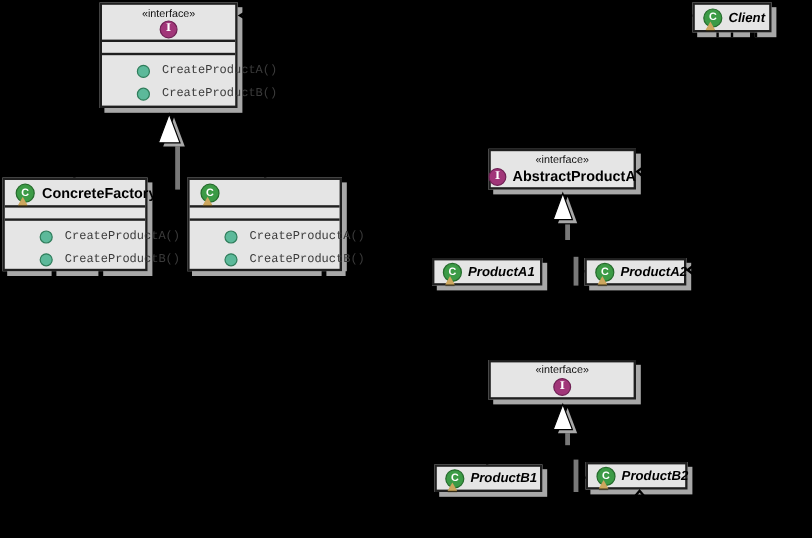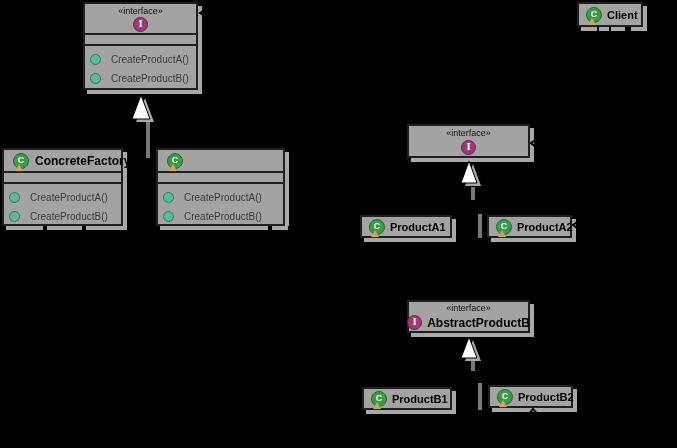--- a/index.html
+++ b/index.html
@@ -1,19 +1,19 @@
 <!DOCTYPE html>
 <html><head>
 <meta charset="utf-8">
 <style>
   html,body{margin:0;padding:0;background:#000;}
   body{font-family:"Liberation Sans",sans-serif;}
   .canvas{position:relative;width:677px;height:448px;background:#000;overflow:hidden;}
 
-  .node{position:absolute;box-sizing:border-box;background:#a3a3a3;border:2px solid #1f1f1f;
+  .node{position:absolute;box-sizing:border-box;background:#e5e5e5;border:2px solid #1f1f1f;
         box-shadow:4px 4px 0 0 #a8a8a8;z-index:2;text-align:right;}
 
   
   #n-af    {left:83px; top:2px;  width:115px;height:88px;}
   #n-client{left:577px;top:2px;  width:66px; height:25px;}
   #n-cf2   {left:2px;  top:148px;width:121px;height:78px;}
   #n-cf1   {left:156px;top:148px;width:129px;height:78px;}
   #n-apa   {left:407px;top:124px;width:123px;height:34px;}
   #n-pa1   {left:360px;top:215px;width:92px; height:23px;}
   #n-pa2   {left:487px;top:215px;width:85px; height:23px;}
@@ -24,27 +24,27 @@
   
   .hdr{box-sizing:border-box;border-bottom:2px solid #1f1f1f;display:flex;flex-direction:column;
        align-items:center;justify-content:center;}
   .hdr-tall{height:31px;}
   .hdr-fact{height:23px;flex-direction:row;justify-content:flex-start;padding-left:9px;gap:6px;}
   .stereo{font-size:9px;line-height:11px;color:#111;}
   .titlerow{display:flex;align-items:center;gap:5px;}
   .cname{font-weight:bold;font-size:12px;color:#000;white-space:nowrap;}
   .sect-empty{box-sizing:border-box;height:11px;border-bottom:2px solid #1f1f1f;}
   .sect-methods{padding-top:4px;}
-  .method{display:flex;align-items:center;gap:10px;height:19px;padding-left:5px;}
+  .method{display:flex;align-items:center;gap:10px;height:19px;padding-left:29px;font-family:Liberation Mono, monospace;}
   .mtext{font-size:10px;color:#3b3b3b;white-space:nowrap;}
   .mdot{width:9px;height:9px;border-radius:50%;background:#5CB99A;border:1px solid #2F7D5B;flex:0 0 auto;}
 
   
   .rownode{display:flex;align-items:center;padding-left:7px;gap:5px;}
-  .rownode .cname{font-size:11px;}
+  .rownode .cname{font-size:11px;font-style:italic;}
 
   
   .ifnode{display:flex;flex-direction:column;align-items:center;justify-content:center;gap:1px;}
 
   
   .icon-iface{position:relative;width:13px;height:13px;border-radius:50%;background:#A13679;
       border:1px solid #6f2154;display:flex;align-items:center;justify-content:center;flex:0 0 auto;}
   .iface-letter{font-family:"DejaVu Serif",serif;font-weight:bold;font-size:9px;color:#fff;line-height:1;}
   .icon-class{position:relative;width:14px;height:14px;border-radius:50%;background:#3C9B46;
       border:1px solid #256b2c;display:flex;align-items:center;justify-content:center;flex:0 0 auto;}
@@ -138,20 +138,21 @@
       </div>
     </div>
   </div>
 
   <div class="node ifnode" id="n-apa">
     <div class="stereo">«interface»</div>
     <div class="titlerow">
       <span class="icon-iface">
           <span class="iface-letter">I</span>
         </span>
+      <span class="cname">AbstractProductA</span>
     </div>
   </div>
 
   <div class="node rownode" id="n-pa1">
     <span class="icon-class">
       <span class="class-letter">C</span>
       <span class="class-badge"></span>
     </span>
     <span class="cname">ProductA1</span>
   </div>
@@ -163,21 +164,20 @@
     </span>
     <span class="cname">ProductA2</span>
   </div>
 
   <div class="node ifnode" id="n-apb">
     <div class="stereo">«interface»</div>
     <div class="titlerow">
       <span class="icon-iface">
           <span class="iface-letter">I</span>
         </span>
-      <span class="cname">AbstractProductB</span>
     </div>
   </div>
 
   <div class="node rownode" id="n-pb1">
     <span class="icon-class">
       <span class="class-letter">C</span>
       <span class="class-badge"></span>
     </span>
     <span class="cname">ProductB1</span>
   </div>

